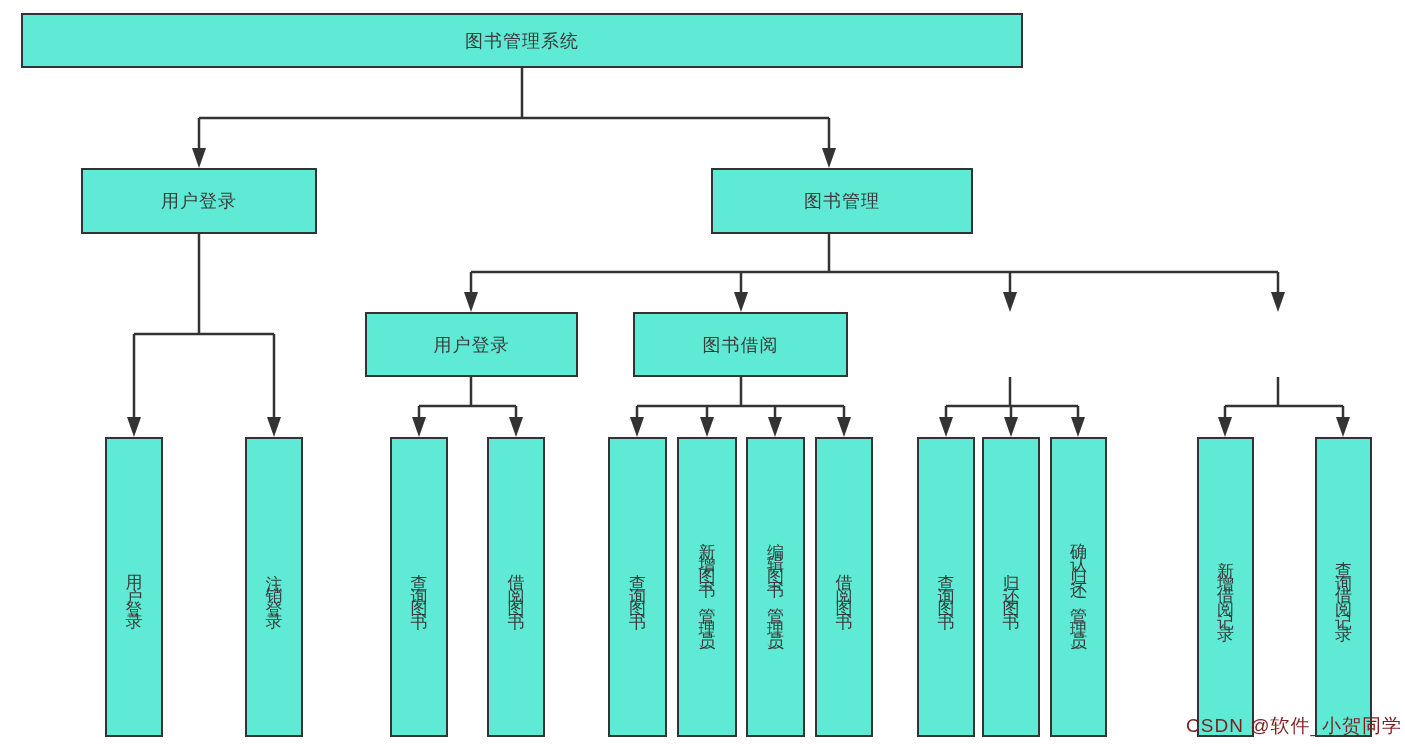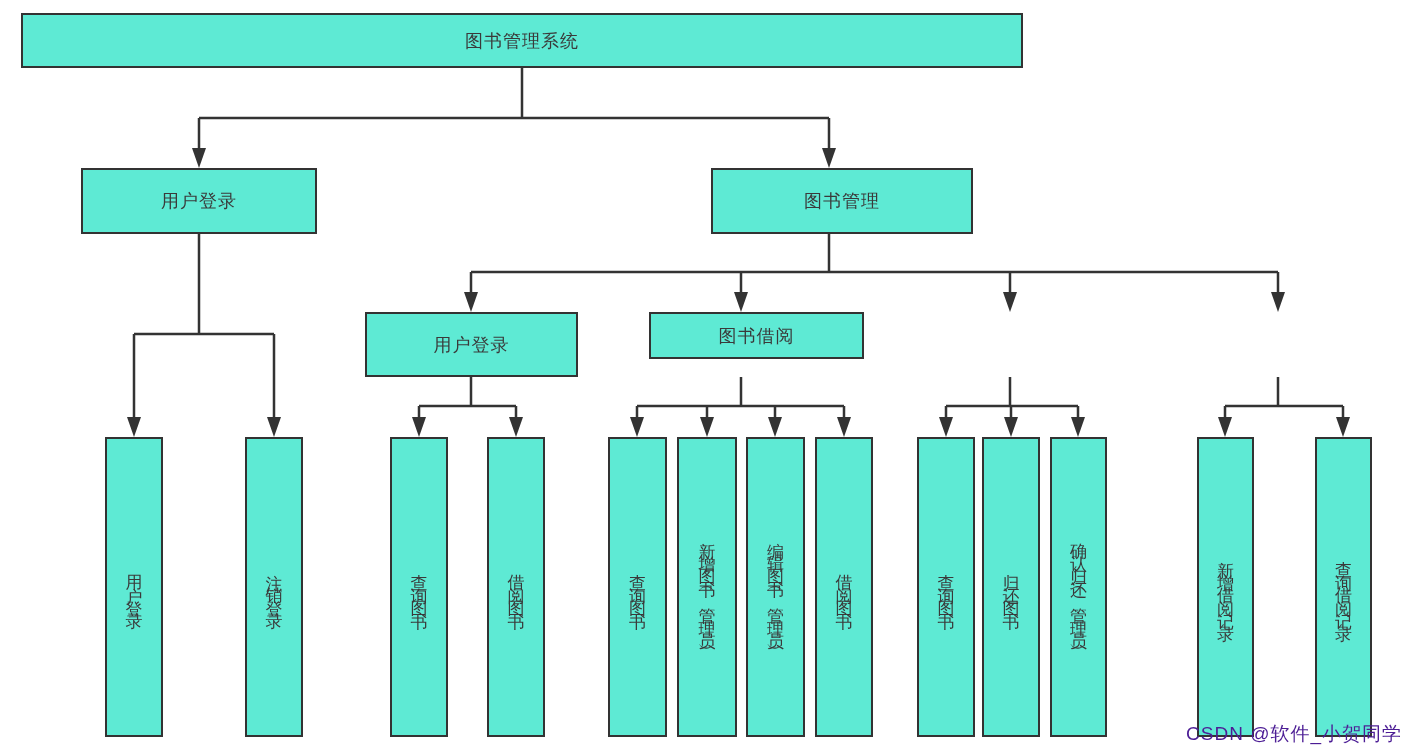--- a/index.html
+++ b/index.html
@@ -30,24 +30,24 @@
     font-size:17px;
     writing-mode:vertical-rl;
     text-orientation:mixed;
     letter-spacing:13px;
     line-height:1;
     text-align:center;
   }
   .watermark{
     position:absolute;
     right:3px;
-    bottom:0;
+    bottom:8px;
     z-index:3;
     font-size:19px;
-    color:#4c1d95;
+    color:#7f1d1d;
     letter-spacing:1px;
     white-space:nowrap;
   }
 </style>
 </head>
 <body>
 
 <div id="stage">
 
   <svg class="wires" width="1405" height="747" viewBox="0 0 1405 747">
@@ -92,21 +92,21 @@
       <polygon points="1336,417 1350,417 1343,437"></polygon>
     </g>
   </svg>
 
   <div class="node h" style="left:21px;top:13px;width:1002px;height:55px;">图书管理系统</div>
 
   <div class="node h" style="left:81px;top:168px;width:236px;height:66px;">用户登录</div>
   <div class="node h" style="left:711px;top:168px;width:262px;height:66px;">图书管理</div>
 
   <div class="node h" style="left:365px;top:312px;width:213px;height:65px;">用户登录</div>
-  <div class="node h" style="left:633px;top:312px;width:215px;height:47px;margin-left:16px;">图书借阅</div>
+  <div class="node h" style="left:633px;top:312px;width:215px;height:65px;">图书借阅</div>
 
   <div class="node v" style="left:105px;top:437px;width:58px;height:300px;">用户登录</div>
   <div class="node v" style="left:245px;top:437px;width:58px;height:300px;">注销登录</div>
 
   <div class="node v" style="left:390px;top:437px;width:58px;height:300px;">查询图书</div>
   <div class="node v" style="left:487px;top:437px;width:58px;height:300px;">借阅图书</div>
 
   <div class="node v" style="left:608px;top:437px;width:59px;height:300px;">查询图书</div>
   <div class="node v" style="left:677px;top:437px;width:60px;height:300px;">新增图书（管理员）</div>
   <div class="node v" style="left:746px;top:437px;width:59px;height:300px;">编辑图书（管理员）</div>

